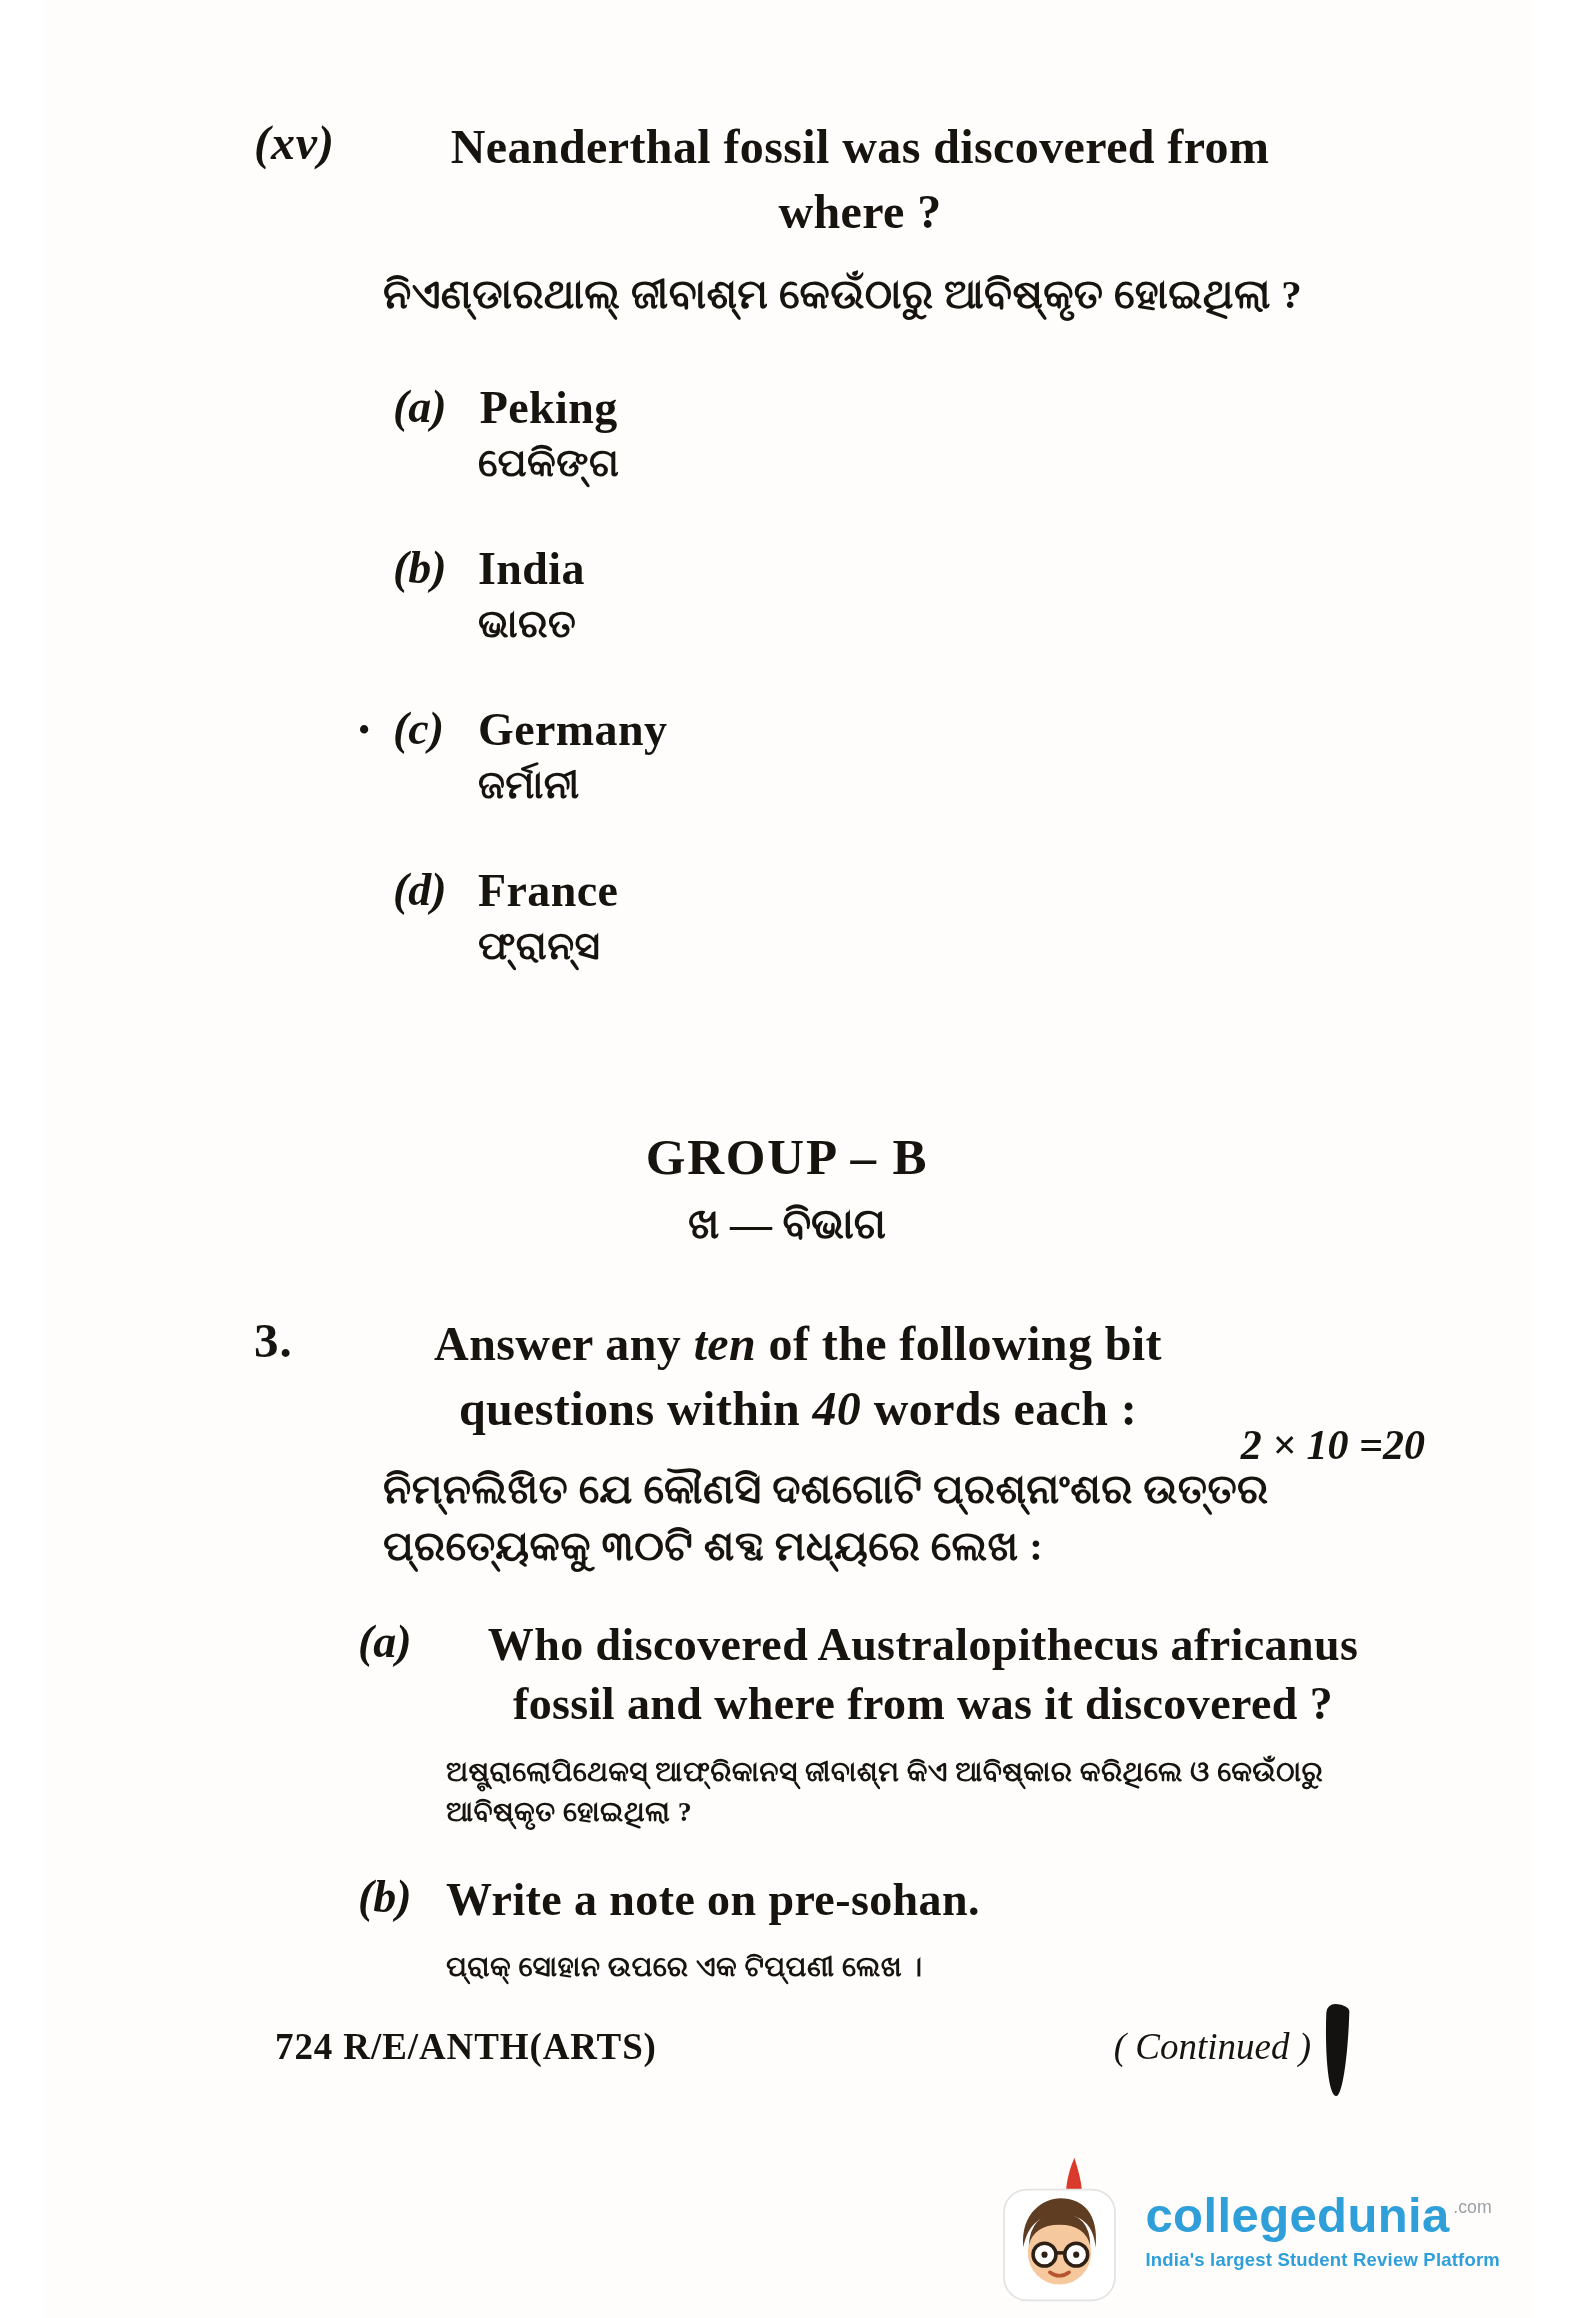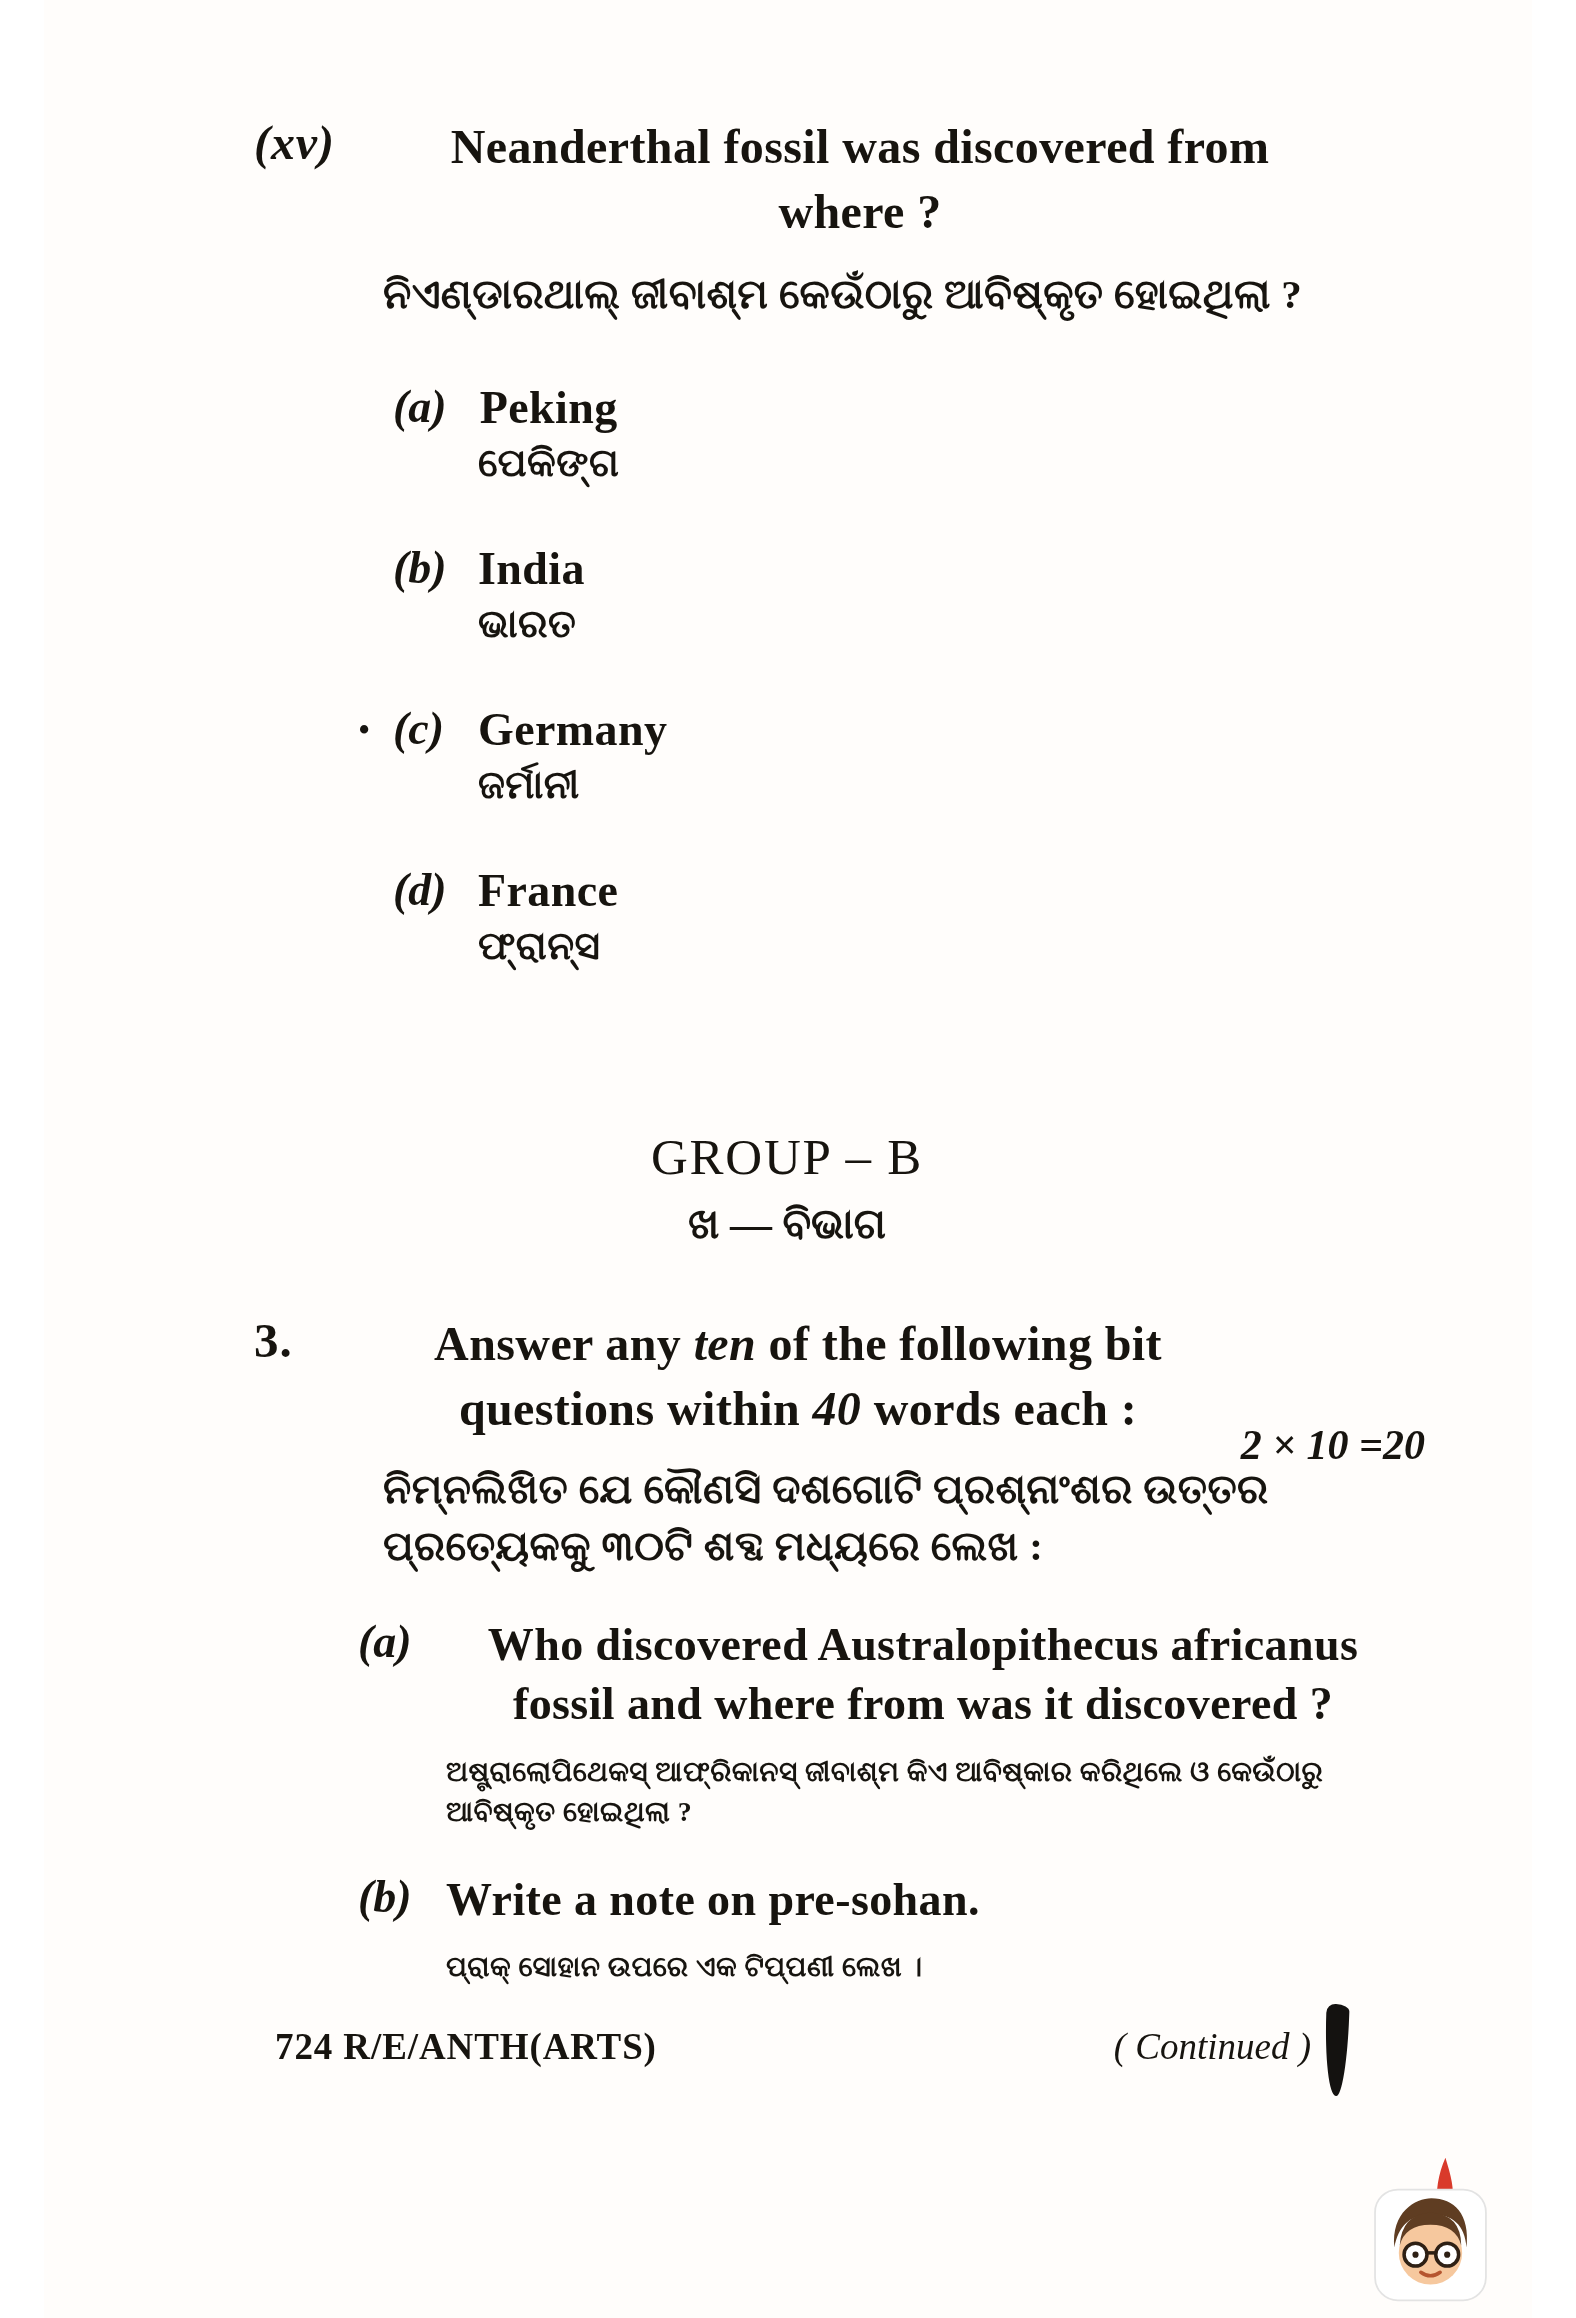--- a/index.html
+++ b/index.html
@@ -54,21 +54,21 @@
   .opt-label {
     width: 85px; flex: 0 0 auto;
     font-size: 46px; font-weight: 600;
   }
   .opt-body .en { font-size: 46px; line-height: 1.2; }
   .opt-body .od { font-size: 39px; margin-top: 4px; line-height: 1.25; }
 
   
   .group-heading { text-align: center; margin: 157px 106px 0 0; }
   .group-heading .gh-en {
-    font-size: 51px; font-weight: 400; letter-spacing: 1.8px;
+    font-size: 51px; font-weight: 700; letter-spacing: 1.8px;
   }
   .group-heading .gh-od {
     font-size: 42px; font-weight: 700; margin-top: 14px;
   }
 
   
   .q3 { margin-top: 64px; }
   .q3 .q-num { font-size: 49px; font-weight: 700; width: 129px; }
   .q3 .q-body { max-width: 1042px; }
   .q3 .instr { padding-right: 212px; }
@@ -260,15 +260,22 @@
         <circle cx="54" cy="112" r="13" fill="#ffffff" stroke="#2e2014" stroke-width="4"></circle>
         <circle cx="90" cy="112" r="13" fill="#ffffff" stroke="#2e2014" stroke-width="4"></circle>
         <line x1="67" y1="110" x2="77" y2="110" stroke="#2e2014" stroke-width="4"></line>
 
         <circle cx="54" cy="112" r="3.5" fill="#2e2014"></circle>
         <circle cx="90" cy="112" r="3.5" fill="#2e2014"></circle>
 
         <path d="M60 132 Q71 140 82 132" fill="none" stroke="#b5552f" stroke-width="4" stroke-linecap="round"></path>
       </svg>
     </span>
+    <div class="logo-text">
+      <div class="brand-row">
+        <span class="brand">collegedunia</span>
+        <span class="tld">.com</span>
+      </div>
+      <div class="tagline">India's largest Student Review Platform</div>
+    </div>
   </div>
 </div>
 
 
 </body></html>

